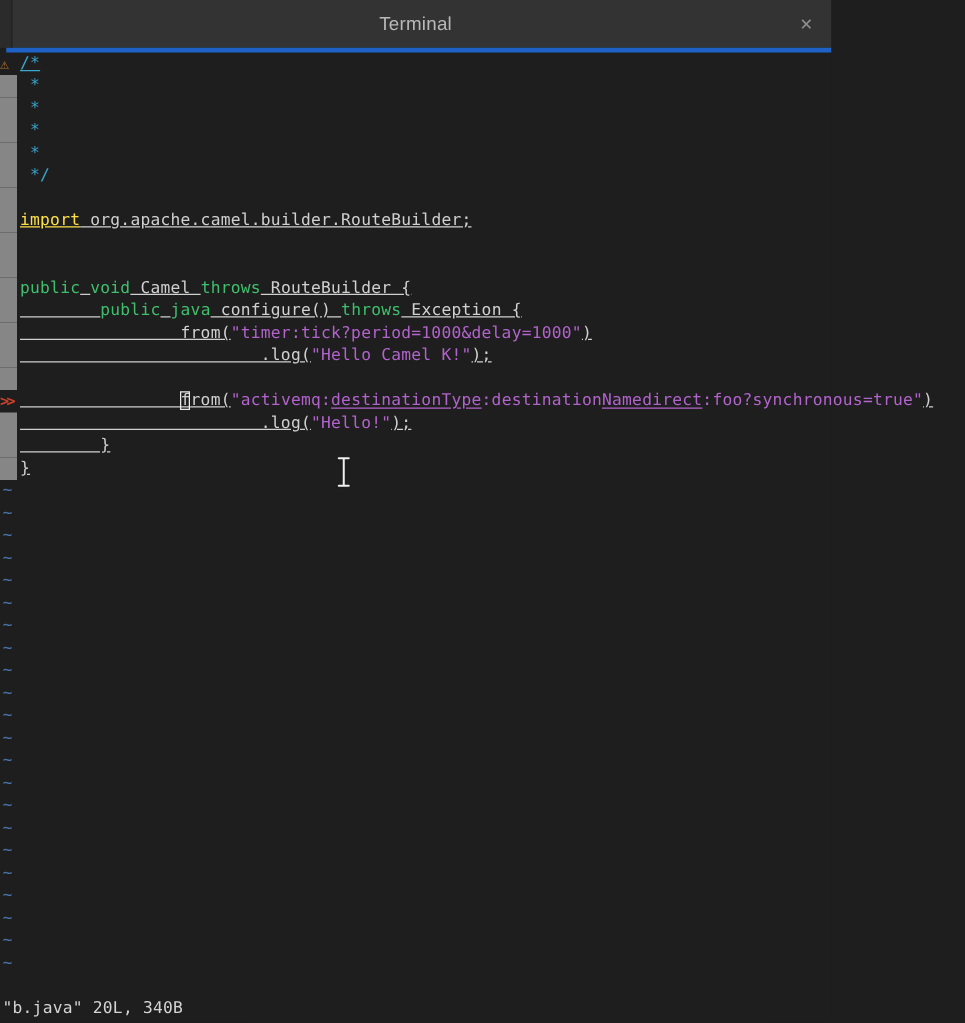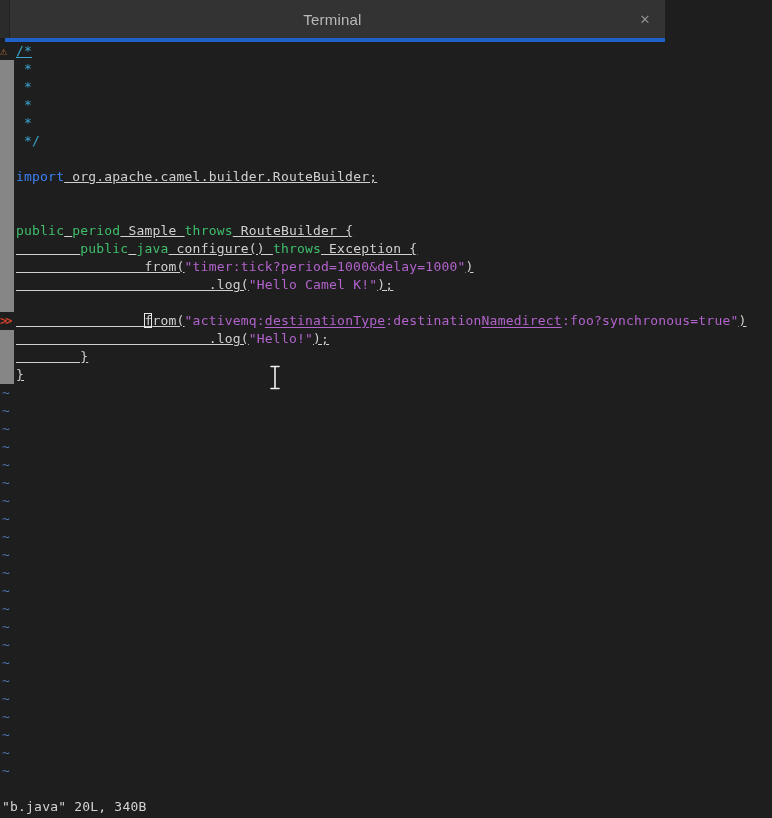--- a/index.html
+++ b/index.html
@@ -39,21 +39,21 @@
     flex: 0 0 16px; width: 16px; height: 18px; overflow: hidden;
     font-size: 11px; line-height: 18px; letter-spacing: 0;
   }
   .gutter.bar { background: linear-gradient(90deg, #868686 0 14px, transparent 14px); }
   .gutter.warning { color: #b5722a; font-size: 12px; }
   .gutter.error { color: #cf4128; font-weight: bold; font-size: 12px; letter-spacing: -2px; }
   .code { white-space: pre; }
 
   .c-plain { color: #d0d0d0; text-decoration: underline; }
   .c-kw    { color: #3fbf6c; text-align: center; }
-  .c-kw2   { color: #3b82f6; }
+  .c-kw2   { color: #fde047; text-decoration: underline; }
   .c-com   { color: #3ba6ce; }
   .c-str   { color: #b263cc; }
   .ul { text-decoration: underline; text-underline-offset: 2px; }
   .cursor-block { outline: 1px solid #e8e8e8; outline-offset: -1px; }
 
   .tilde-line { height: 18px; color: #4a73ab; padding-left: 2px; }
 
   .status-line {
     position: absolute; left: 2px; bottom: 0; height: 20px; line-height: 18px;
     color: #d4d4d4; font-size: 13px; letter-spacing: .2px; white-space: pre;
@@ -79,21 +79,21 @@
         <div class="line"><span class="gutter warning">⚠</span><span class="code"><span class="c-com ul">/*</span></span></div>
         <div class="line"><span class="gutter bar"></span><span class="code"><span class="c-com"> *</span></span></div>
         <div class="line"><span class="gutter bar"></span><span class="code"><span class="c-com"> *</span></span></div>
         <div class="line"><span class="gutter bar"></span><span class="code"><span class="c-com"> *</span></span></div>
         <div class="line"><span class="gutter bar"></span><span class="code"><span class="c-com"> *</span></span></div>
         <div class="line"><span class="gutter bar"></span><span class="code"><span class="c-com"> */</span></span></div>
         <div class="line"><span class="gutter bar"></span><span class="code"></span></div>
         <div class="line"><span class="gutter bar"></span><span class="code"><span class="c-kw2">import</span><span class="c-plain"> org.apache.camel.builder.RouteBuilder;</span></span></div>
         <div class="line"><span class="gutter bar"></span><span class="code"></span></div>
         <div class="line"><span class="gutter bar"></span><span class="code"></span></div>
-        <div class="line"><span class="gutter bar"></span><span class="code"><span class="c-kw">public</span><span class="c-plain"> </span><span class="c-kw">period</span><span class="c-plain"> Sample </span><span class="c-kw">throws</span><span class="c-plain"> RouteBuilder {</span></span></div>
+        <div class="line"><span class="gutter bar"></span><span class="code"><span class="c-kw">public</span><span class="c-plain"> </span><span class="c-kw">void</span><span class="c-plain"> Camel </span><span class="c-kw">throws</span><span class="c-plain"> RouteBuilder {</span></span></div>
         <div class="line"><span class="gutter bar"></span><span class="code"><span class="c-plain">        </span><span class="c-kw">public</span><span class="c-plain"> </span><span class="c-kw">java</span><span class="c-plain"> configure() </span><span class="c-kw">throws</span><span class="c-plain"> Exception {</span></span></div>
         <div class="line"><span class="gutter bar"></span><span class="code"><span class="c-plain">                from(</span><span class="c-str">"timer:tick?period=1000&amp;delay=1000"</span><span class="c-plain">)</span></span></div>
         <div class="line"><span class="gutter bar"></span><span class="code"><span class="c-plain">                        .log(</span><span class="c-str">"Hello Camel K!"</span><span class="c-plain">);</span></span></div>
         <div class="line"><span class="gutter bar"></span><span class="code"></span></div>
         <div class="line"><span class="gutter error">&gt;&gt;</span><span class="code"><span class="c-plain">                </span><span class="c-plain cursor-block">f</span><span class="c-plain">rom(</span><span class="c-str">"activemq:</span><span class="c-str ul">destinationType</span><span class="c-str">:destination</span><span class="c-str ul">Namedirect</span><span class="c-str">:foo?synchronous=true"</span><span class="c-plain">)</span></span></div>
         <div class="line"><span class="gutter bar"></span><span class="code"><span class="c-plain">                        .log(</span><span class="c-str">"Hello!"</span><span class="c-plain">);</span></span></div>
         <div class="line"><span class="gutter bar"></span><span class="code"><span class="c-plain">        }</span></span></div>
         <div class="line"><span class="gutter bar"></span><span class="code"><span class="c-plain">}</span></span></div>
       </div>
     <div id="tilde-lines">

